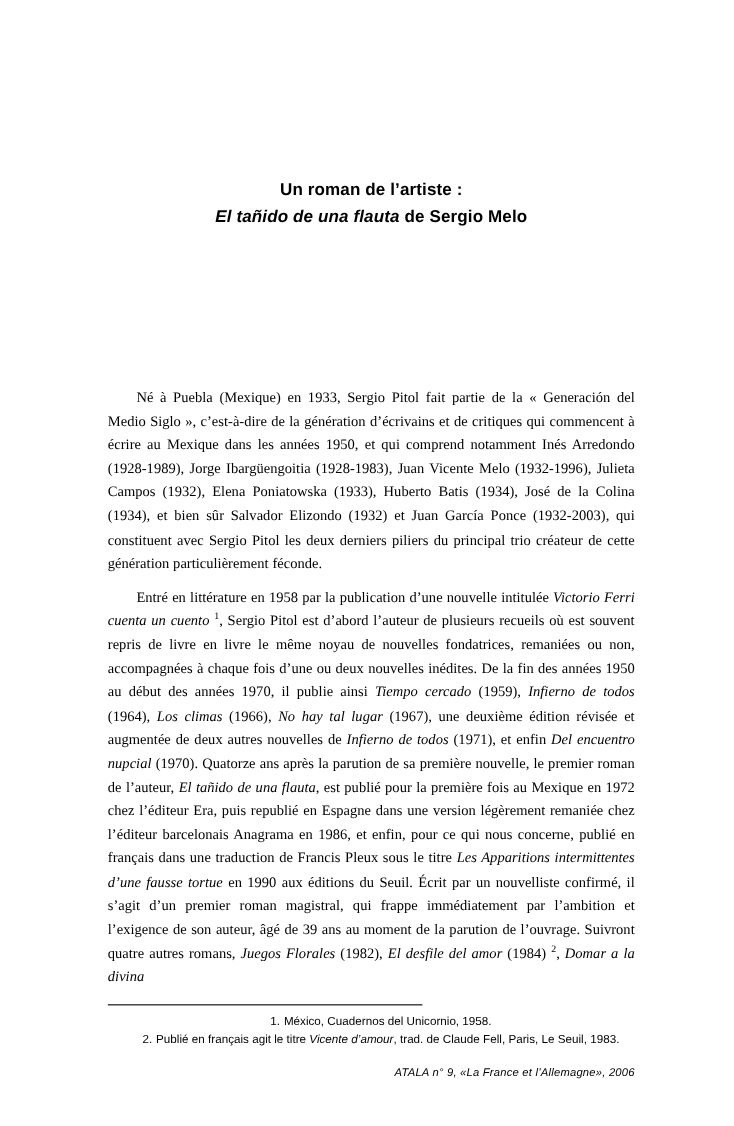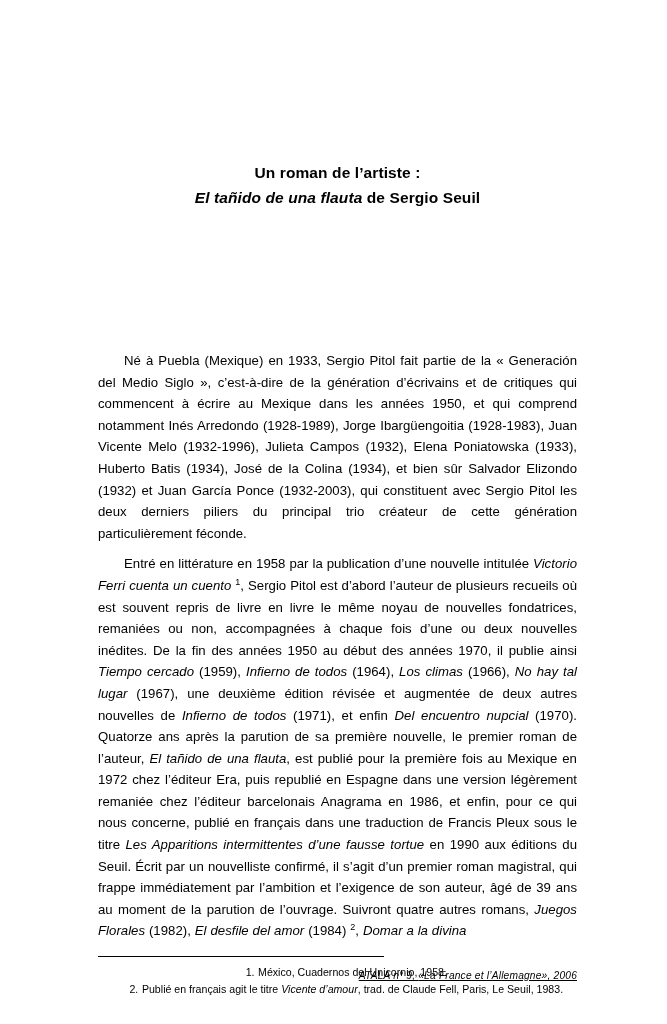--- a/index.html
+++ b/index.html
@@ -41,20 +41,21 @@
     margin-top: 140px;
   }
   p.para {
     margin: 0;
     font-size: 13.2px;
     line-height: 21.6px;
     text-align: justify;
     text-indent: 26px;
     letter-spacing: 0.02px;
     word-spacing: 0.2px;
+    font-family: Liberation Serif, serif;
   }
   p.para + p.para {
     margin-top: 9px;
   }
   .ital { font-style: italic; }
   sup {
     font-size: 9px;
     vertical-align: super;
     line-height: 0;
   }
@@ -80,31 +81,30 @@
     width: 16px;
   }
   .running-foot {
     position: absolute;
     right: 94px;
     bottom: 43px;
     font-size: 10.2px;
     text-align: right;
     font-style: italic;
     letter-spacing: 0.2px;
-    text-decoration: underline;
   }
 </style>
 </head>
 <body>
 
 <div class="page">
 
   <div class="title-block">
     <div class="title-line">Un roman de l’artiste :</div>
-    <div class="title-line"><span class="ital">El tañido de una flauta</span><span> de Sergio Seuil</span></div>
+    <div class="title-line"><span class="ital">El tañido de una flauta</span><span> de Sergio Melo</span></div>
   </div>
 
   <div class="body-block">
     <p class="para" id="para-0"><span>Né à Puebla (Mexique) en 1933, Sergio Pitol fait partie de la « Generación del Medio Siglo », c’est-à-dire de la génération d’écrivains et de critiques qui commencent à écrire au Mexique dans les années 1950, et qui comprend notamment Inés Arredondo (1928-1989), Jorge Ibargüengoitia (1928-1983), Juan Vicente Melo (1932-1996), Julieta Campos (1932), Elena Poniatowska (1933), Huberto Batis (1934), José de la Colina (1934), et bien sûr Salvador Elizondo (1932) et Juan García Ponce (1932-2003), qui constituent avec Sergio Pitol les deux derniers piliers du principal trio créateur de cette génération particulièrement féconde.</span></p>
     <p class="para" id="para-1"><span>Entré en littérature en 1958 par la publication d’une nouvelle intitulée </span><span class="ital">Victorio Ferri cuenta un cuento</span><span> </span><sup>1</sup><span>, Sergio Pitol est d’abord l’auteur de plusieurs recueils où est souvent repris de livre en livre le même noyau de nouvelles fondatrices, remaniées ou non, accompagnées à chaque fois d’une ou deux nouvelles inédites. De la fin des années 1950 au début des années 1970, il publie ainsi </span><span class="ital">Tiempo cercado</span><span> (1959), </span><span class="ital">Infierno de todos</span><span> (1964), </span><span class="ital">Los climas</span><span> (1966), </span><span class="ital">No hay tal lugar</span><span> (1967), une deuxième édition révisée et augmentée de deux autres nouvelles de </span><span class="ital">Infierno de todos</span><span> (1971), et enfin </span><span class="ital">Del encuentro nupcial</span><span> (1970). Quatorze ans après la parution de sa première nouvelle, le premier roman de l’auteur, </span><span class="ital">El tañido de una flauta</span><span>, est publié pour la première fois au Mexique en 1972 chez l’éditeur Era, puis republié en Espagne dans une version légèrement remaniée chez l’éditeur barcelonais Anagrama en 1986, et enfin, pour ce qui nous concerne, publié en français dans une traduction de Francis Pleux sous le titre </span><span class="ital">Les Apparitions intermittentes d’une fausse tortue</span><span> en 1990 aux éditions du Seuil. Écrit par un nouvelliste confirmé, il s’agit d’un premier roman magistral, qui frappe immédiatement par l’ambition et l’exigence de son auteur, âgé de 39 ans au moment de la parution de l’ouvrage. Suivront quatre autres romans, </span><span class="ital">Juegos Florales</span><span> (1982), </span><span class="ital">El desfile del amor</span><span> (1984) </span><sup>2</sup><span>, </span><span class="ital">Domar a la divina</span></p>
   </div>
 
   <div class="footnote-rule"></div>
 
   <div class="footnotes">

